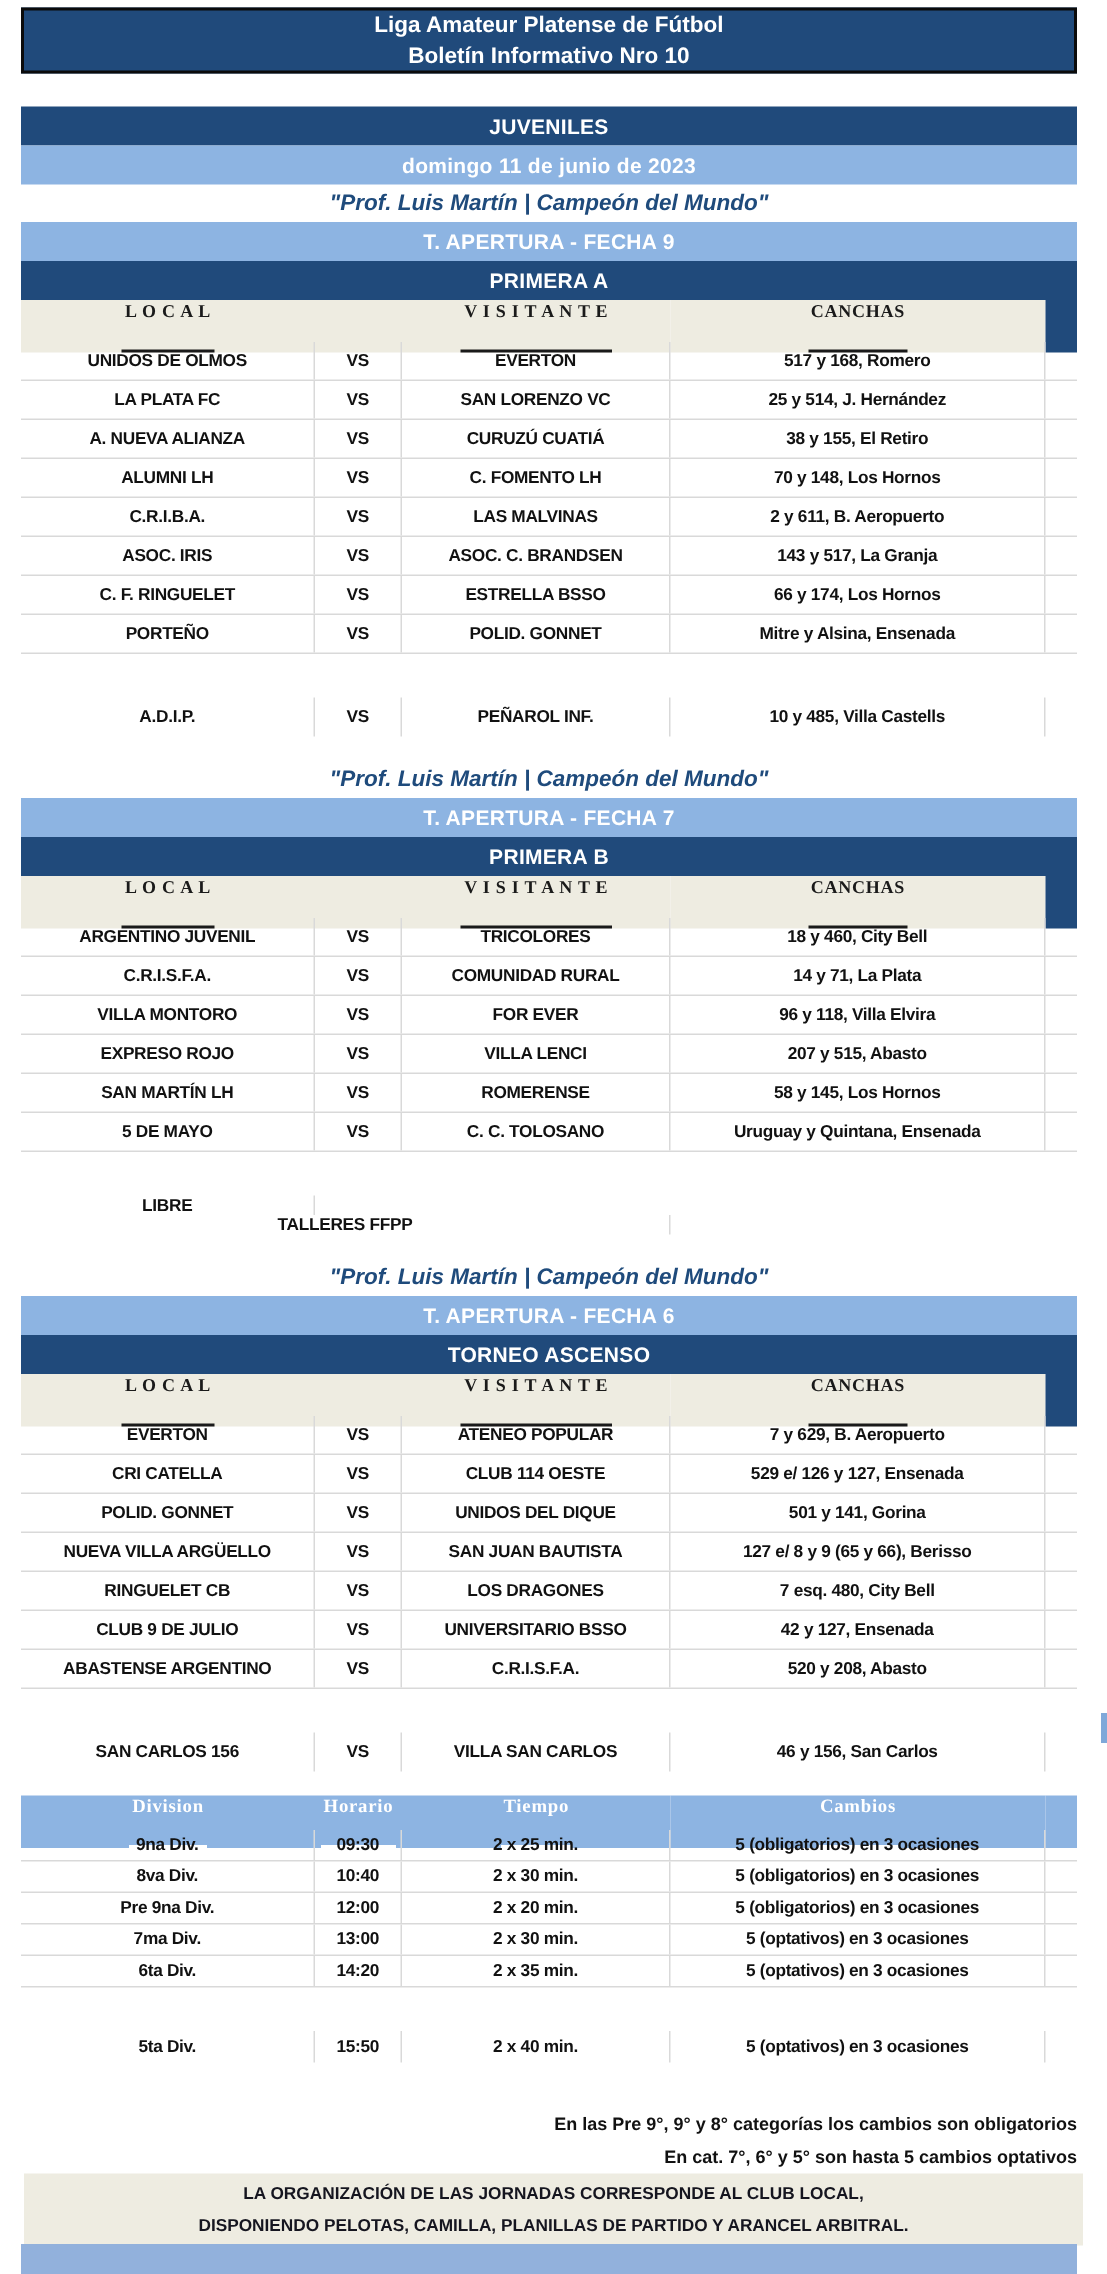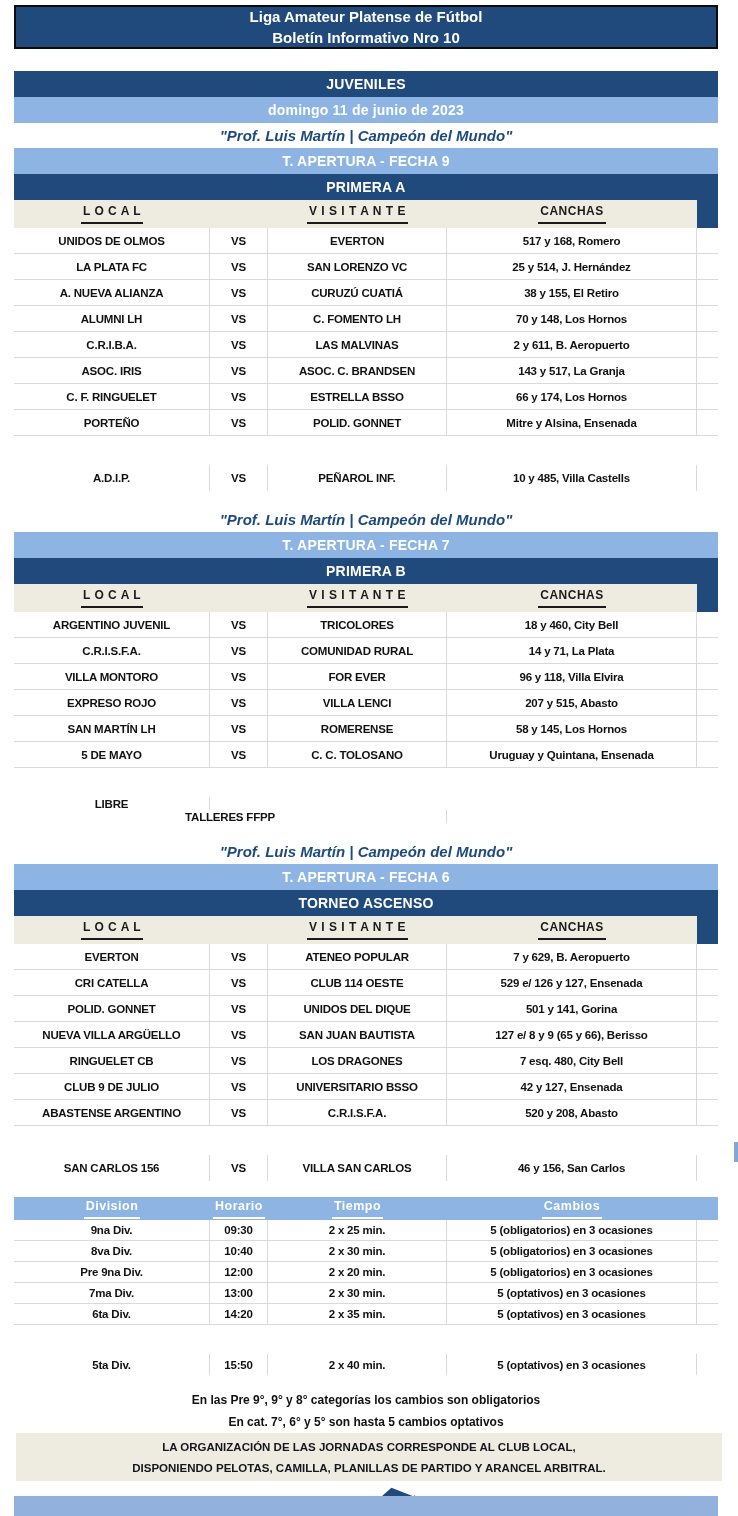--- a/index.html
+++ b/index.html
@@ -29,36 +29,36 @@
     box-sizing:border-box;
   }
   .thead{height:28px;}
   .thead .hcell{
     background:#EEECE1;display:flex;align-items:center;justify-content:center;
     font-size:12px;font-weight:bold;color:#1a1a1a;
   }
   .thead .hspacer{background:#204A7B;}
   .schedule .thead .hcell{background:#8DB4E2;color:#fff;}
   .schedule .thead .hspacer{background:#8DB4E2;}
-  .hul{border-bottom:2px solid currentColor;padding:0 2px 4px 2px;letter-spacing:.5px;}
+  .hul{border-bottom:2px solid currentColor;padding:0 2px 18px 2px;letter-spacing:.5px;font-family:Liberation Serif, serif;}
   .trow{height:26px;}
   .trow .cell{
     display:flex;align-items:center;justify-content:center;
     font-size:11.5px;font-weight:bold;color:#111;letter-spacing:-0.2px;
     border-right:1px solid #D9D9D9;overflow:hidden;white-space:nowrap;
   }
   .trow .spacer{border-right:none;}
   .rows .trow{border-bottom:1px solid #D9D9D9;}
   .rows .trow:last-child{border-bottom:none;margin-top:29px;}
   .trow.merged .cell-local{grid-column:1 / 4;}
   .schedule{margin-top:16px;}
   .schedule .thead{height:23px;}
   .schedule .hcell{font-size:12.5px;}
   .schedule .trow{height:21px;}
-  .notes{margin-top:14px;margin-left:14px;width:704px;text-align:center;
+  .notes{margin-top:30px;margin-left:14px;width:704px;text-align:right;
     font-size:12px;font-weight:bold;color:#111;line-height:22px;}
   .org-box{
     margin-top:0;margin-left:16px;width:706px;height:48px;background:#EEECE1;
     text-align:center;font-size:11.5px;font-weight:bold;color:#15151f;
     line-height:21px;padding-top:4px;box-sizing:border-box;
   }
   .logo-block{margin-top:4px;margin-left:330px;width:120px;}
   .logo-lines{margin-left:15px;margin-top:1px;}
   .logo-line{font-size:10px;font-weight:bold;color:#2F6496;letter-spacing:1px;line-height:17px;white-space:pre;}
   .bottom-band{position:absolute;left:14px;bottom:0;width:704px;height:20px;background:#92B1DC;}

